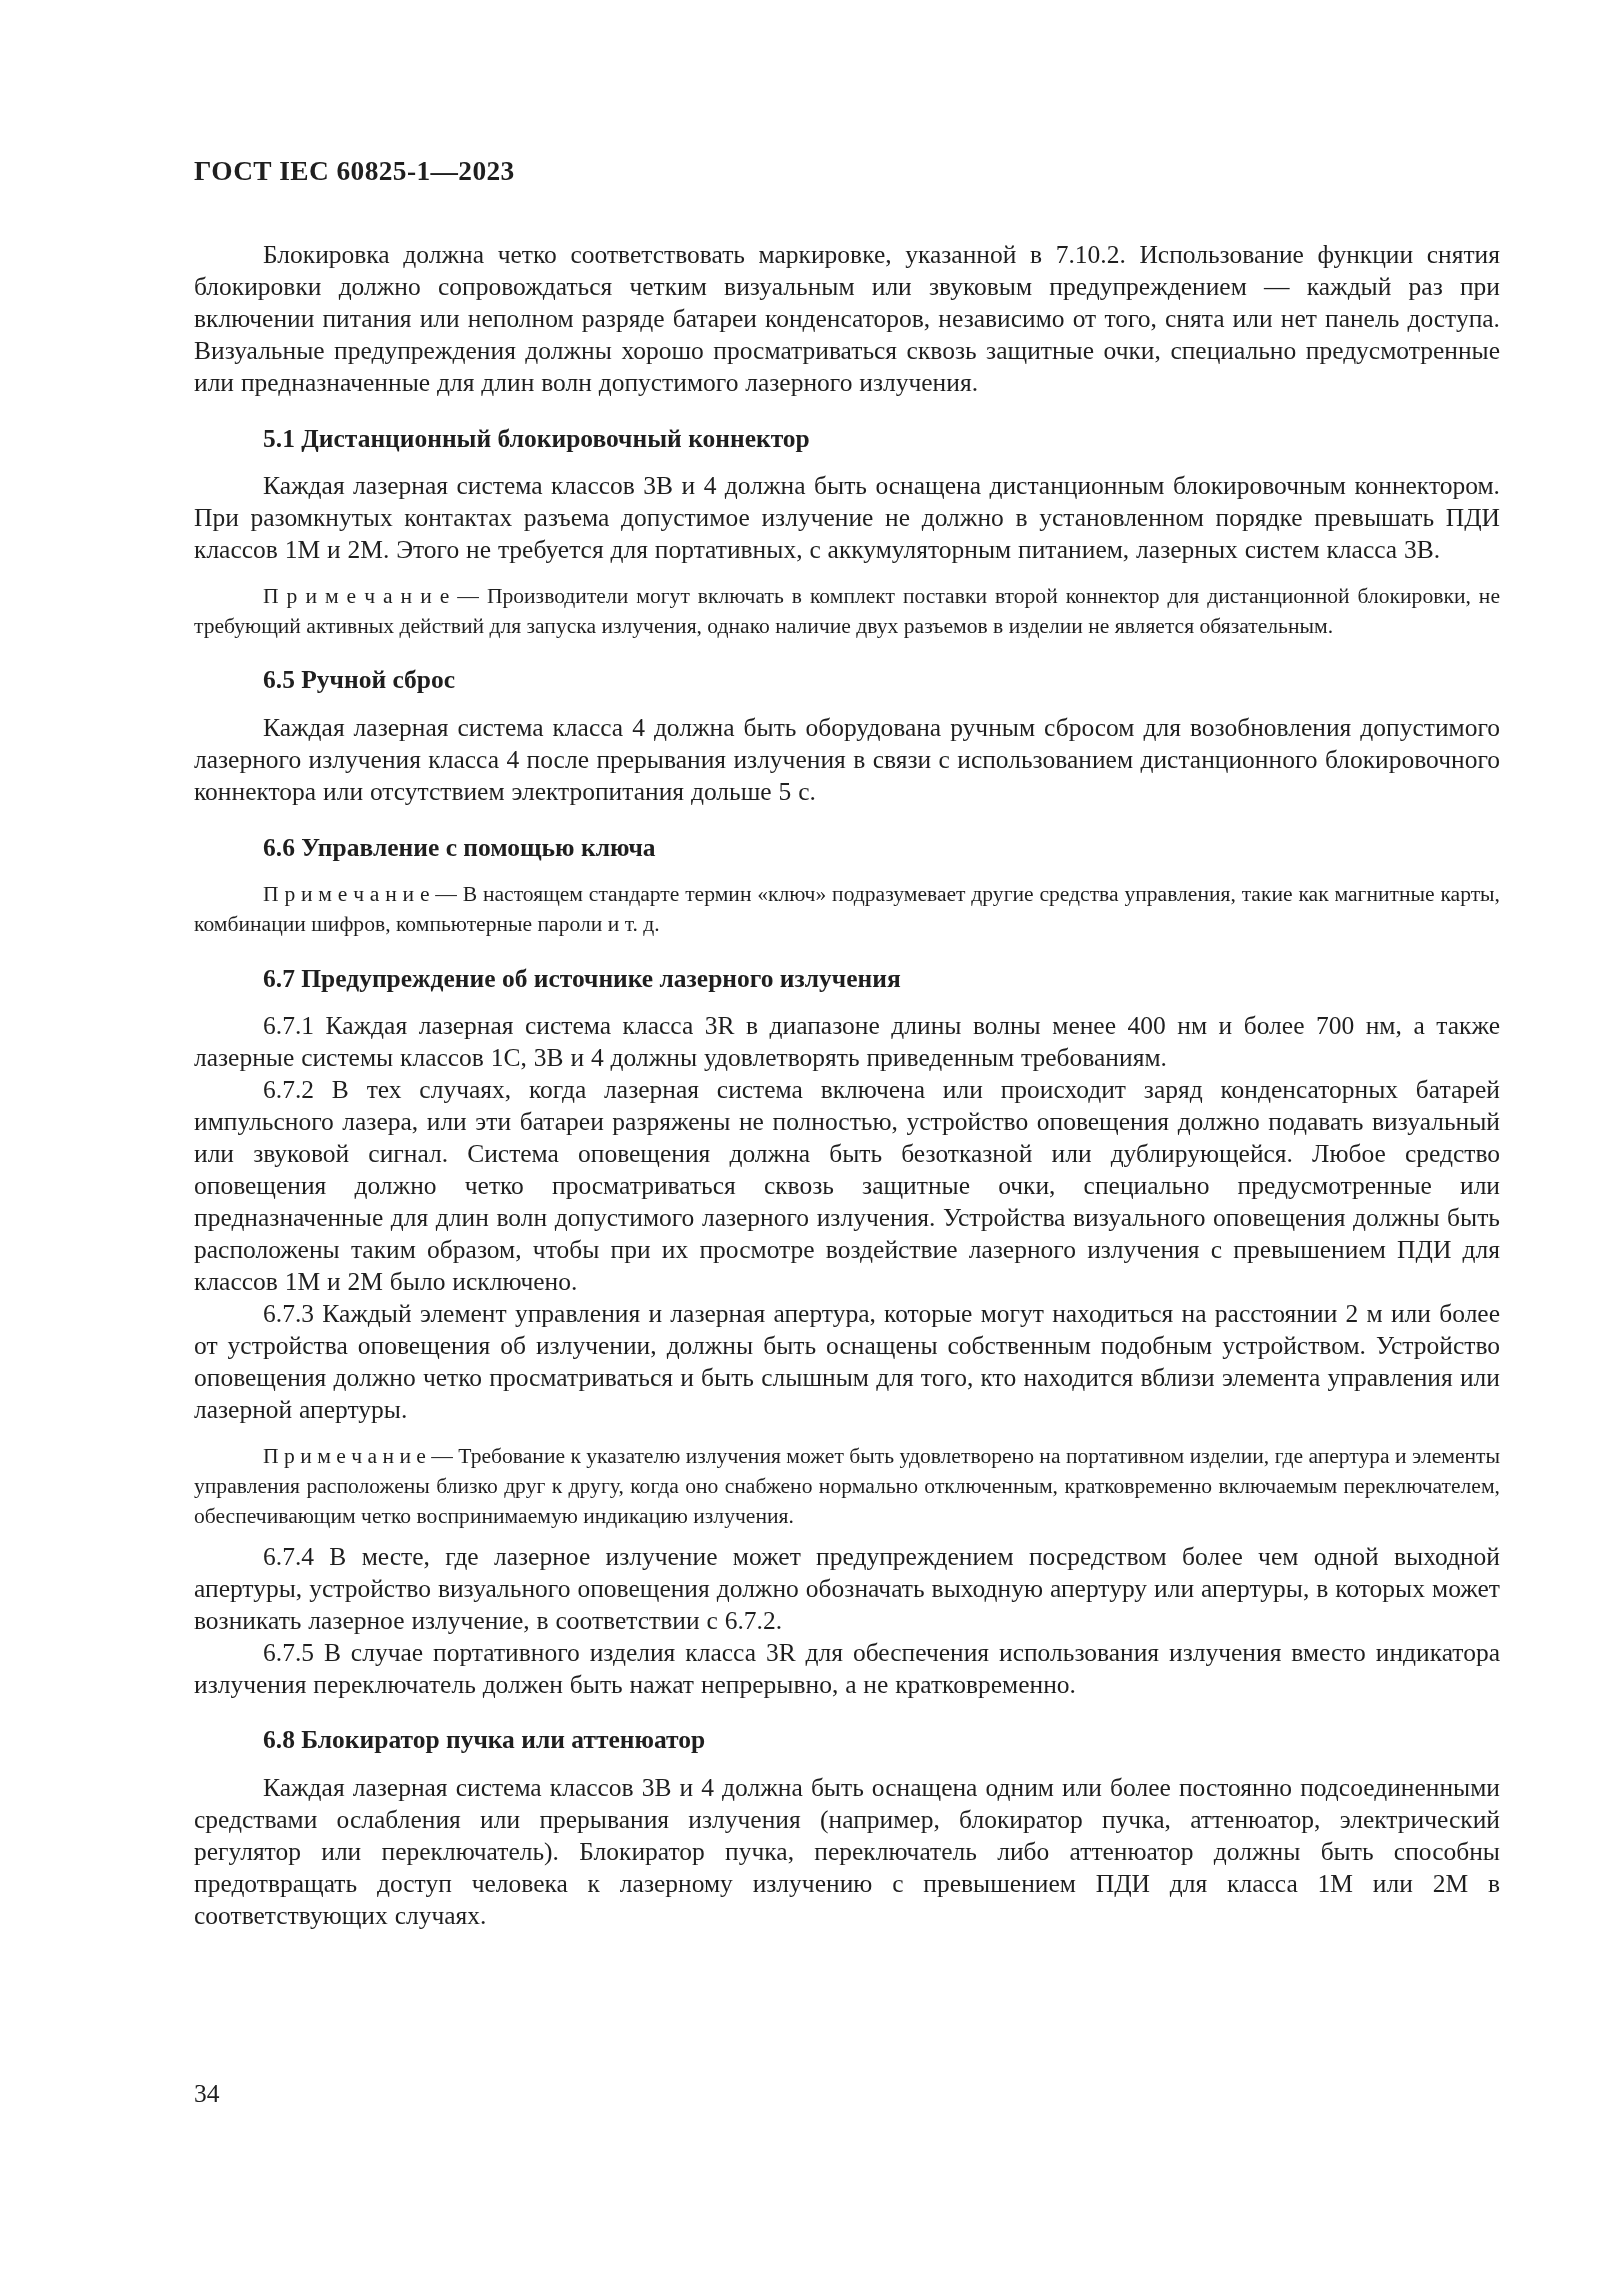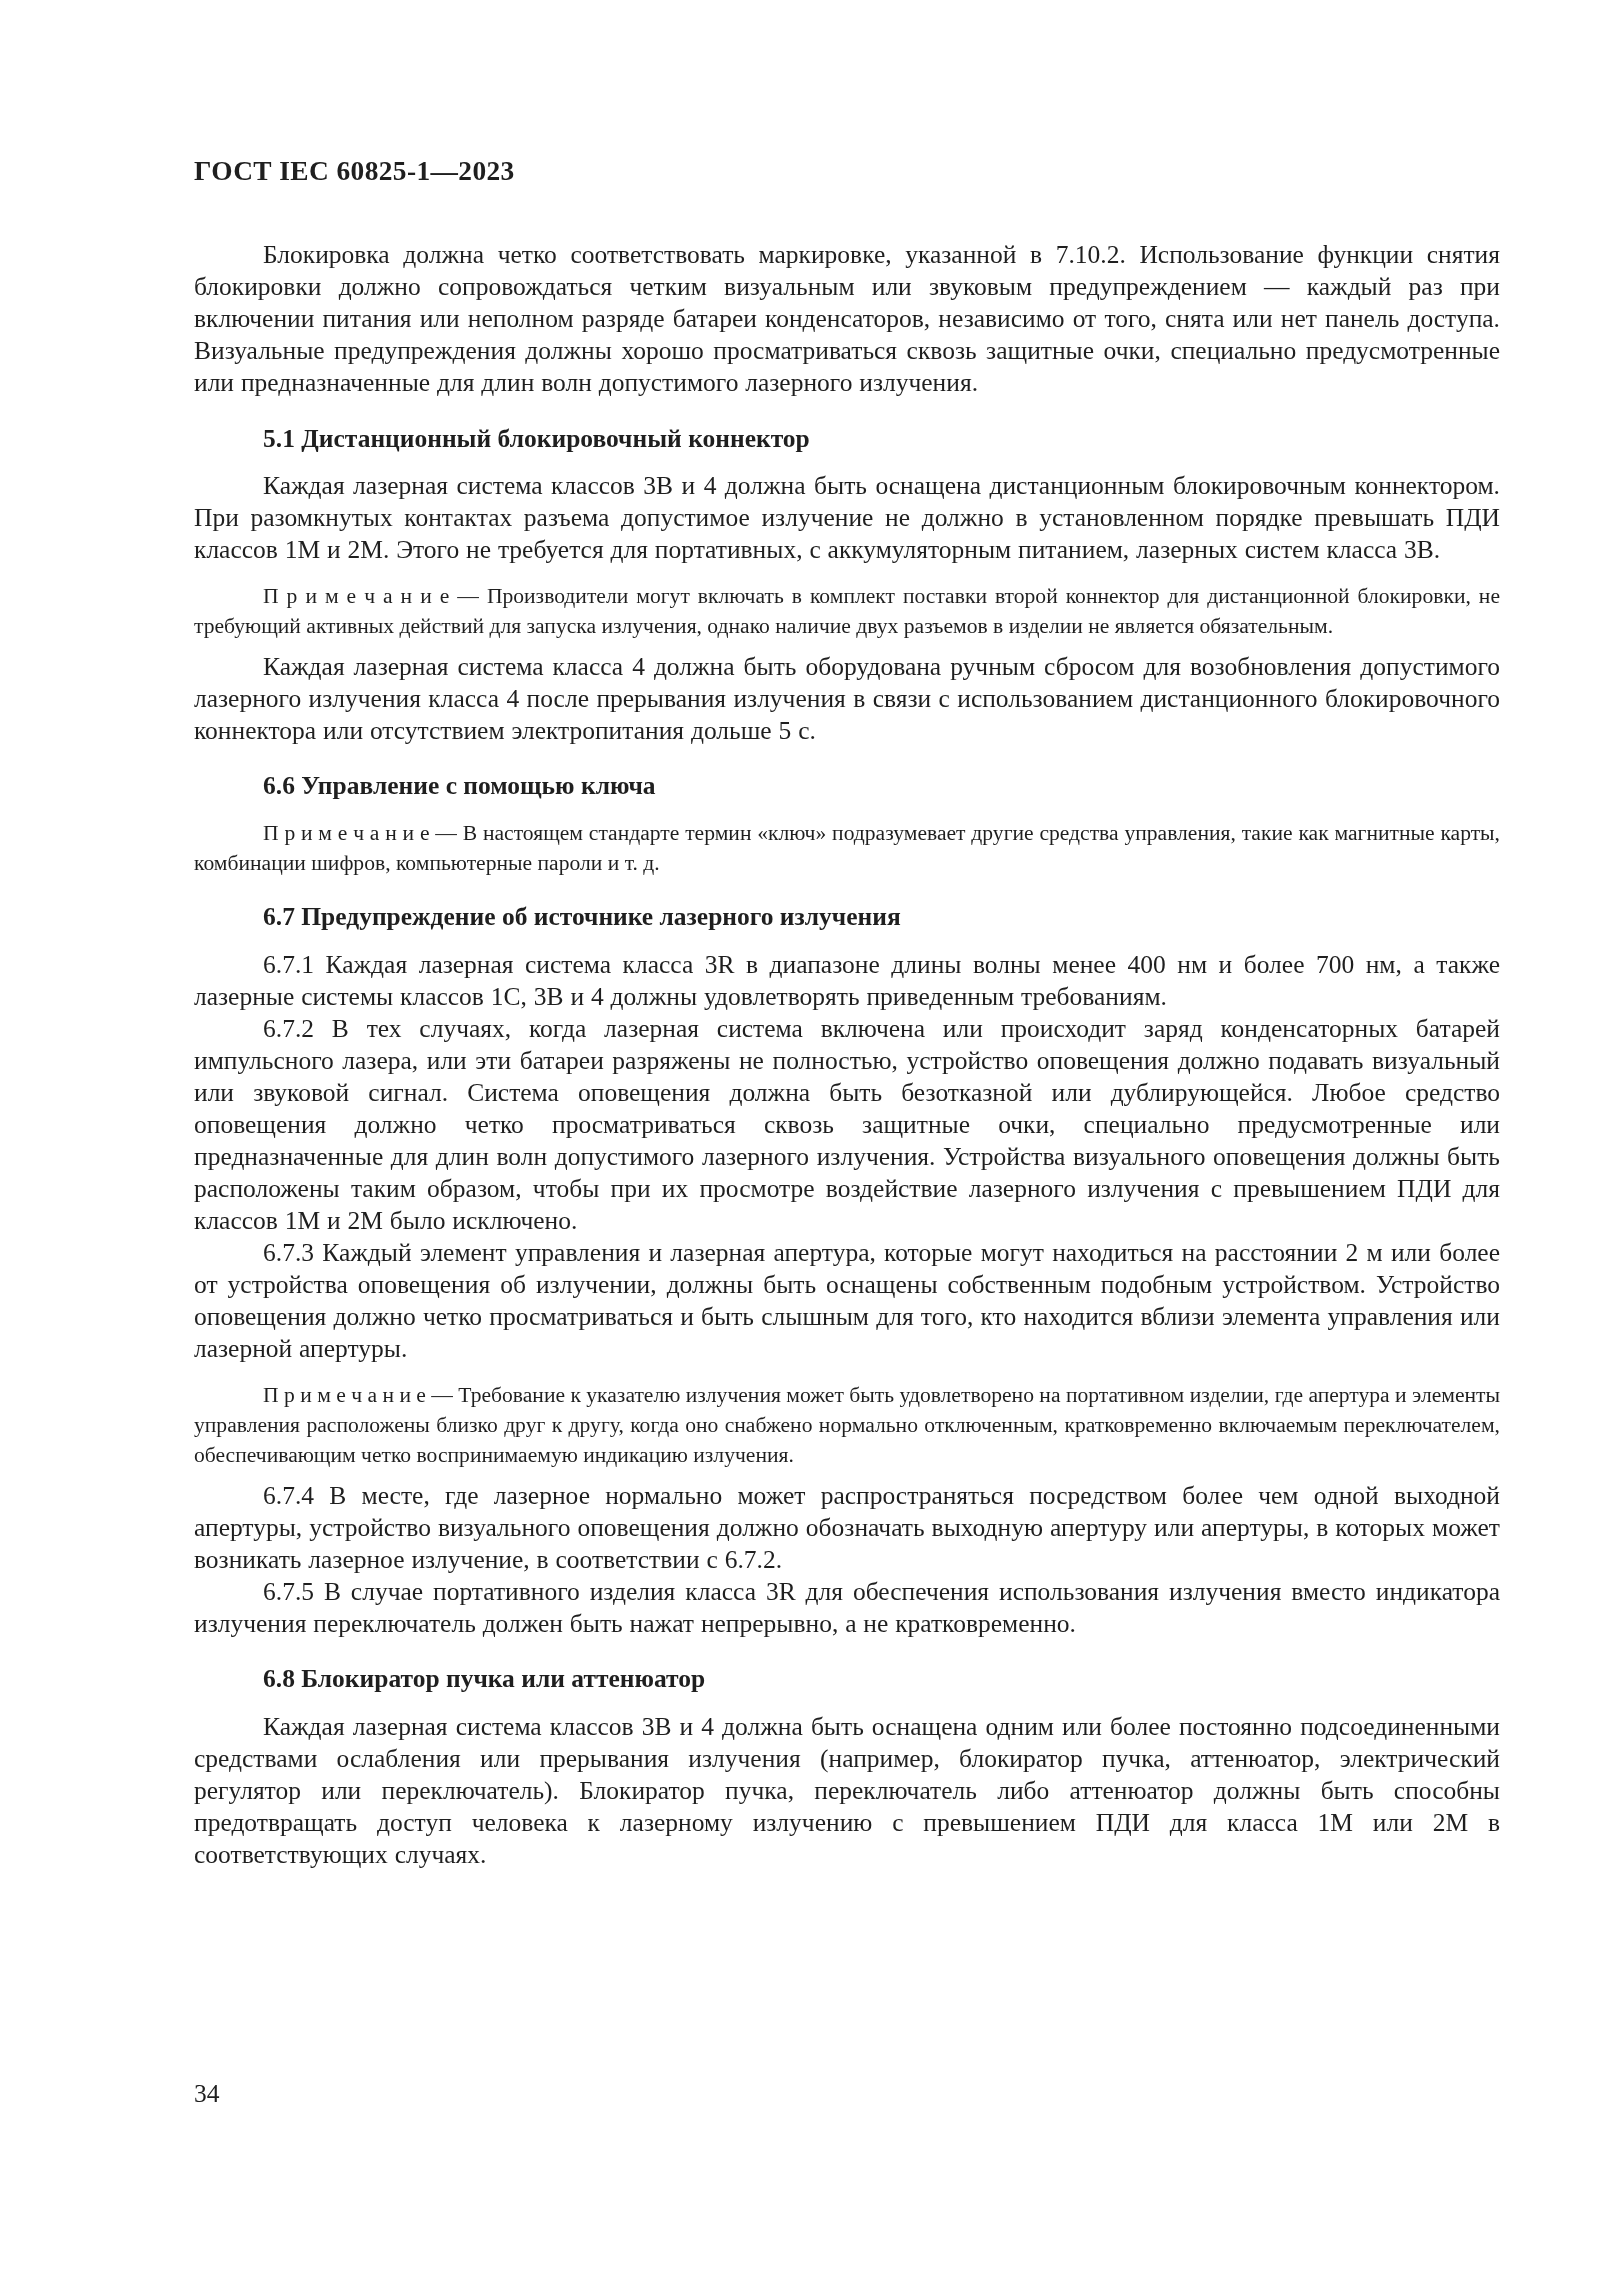--- a/index.html
+++ b/index.html
@@ -73,39 +73,40 @@
     <div class="running-header">ГОСТ IEC 60825-1—2023</div>
 
     <p class="para">Блокировка должна четко соответствовать маркировке, указанной в 7.10.2. Использование функции снятия блокировки должно сопровождаться четким визуальным или звуковым предупреждением — каждый раз при включении питания или неполном разряде батареи конденсаторов, независимо от того, снята или нет панель доступа. Визуальные предупреждения должны хорошо просматриваться сквозь защитные очки, специально предусмотренные или предназначенные для длин волн допустимого лазерного излучения.</p>
 
     <div class="heading">5.1 Дистанционный блокировочный коннектор</div>
 
     <p class="para">Каждая лазерная система классов 3В и 4 должна быть оснащена дистанционным блокировочным коннектором. При разомкнутых контактах разъема допустимое излучение не должно в установленном порядке превышать ПДИ классов 1М и 2М. Этого не требуется для портативных, с аккумуляторным питанием, лазерных систем класса 3В.</p>
 
     <p class="note">П р и м е ч а н и е — Производители могут включать в комплект поставки второй коннектор для дистанционной блокировки, не требующий активных действий для запуска излучения, однако наличие двух разъемов в изделии не является обязательным.</p>
 
+    <div class="heading">6.5 Ручной сброс</div>
 
     <p class="para">Каждая лазерная система класса 4 должна быть оборудована ручным сбросом для возобновления допустимого лазерного излучения класса 4 после прерывания излучения в связи с использованием дистанционного блокировочного коннектора или отсутствием электропитания дольше 5 с.</p>
 
     <div class="heading">6.6 Управление с помощью ключа</div>
 
 
     <p class="note">П р и м е ч а н и е — В настоящем стандарте термин «ключ» подразумевает другие средства управления, такие как магнитные карты, комбинации шифров, компьютерные пароли и т. д.</p>
 
     <div class="heading">6.7 Предупреждение об источнике лазерного излучения</div>
 
     <p class="para">6.7.1 Каждая лазерная система класса 3R в диапазоне длины волны менее 400 нм и более 700 нм, а также лазерные системы классов 1С, 3В и 4 должны удовлетворять приведенным требованиям.</p>
 
     <p class="para">6.7.2 В тех случаях, когда лазерная система включена или происходит заряд конденсаторных батарей импульсного лазера, или эти батареи разряжены не полностью, устройство оповещения должно подавать визуальный или звуковой сигнал. Система оповещения должна быть безотказной или дублирующейся. Любое средство оповещения должно четко просматриваться сквозь защитные очки, специально предусмотренные или предназначенные для длин волн допустимого лазерного излучения. Устройства визуального оповещения должны быть расположены таким образом, чтобы при их просмотре воздействие лазерного излучения с превышением ПДИ для классов 1М и 2М было исключено.</p>
 
     <p class="para">6.7.3 Каждый элемент управления и лазерная апертура, которые могут находиться на расстоянии 2 м или более от устройства оповещения об излучении, должны быть оснащены собственным подобным устройством. Устройство оповещения должно четко просматриваться и быть слышным для того, кто находится вблизи элемента управления или лазерной апертуры.</p>
 
     <p class="note">П р и м е ч а н и е — Требование к указателю излучения может быть удовлетворено на портативном изделии, где апертура и элементы управления расположены близко друг к другу, когда оно снабжено нормально отключенным, кратковременно включаемым переключателем, обеспечивающим четко воспринимаемую индикацию излучения.</p>
 
-    <p class="para">6.7.4 В месте, где лазерное нормально может распространяться посредством более чем одной выходной апертуры, устройство визуального оповещения должно обозначать выходную апертуру или апертуры, в которых может возникать лазерное излучение, в соответствии с 6.7.2.</p>
+    <p class="para">6.7.4 В месте, где лазерное излучение может предупреждением посредством более чем одной выходной апертуры, устройство визуального оповещения должно обозначать выходную апертуру или апертуры, в которых может возникать лазерное излучение, в соответствии с 6.7.2.</p>
 
     <p class="para">6.7.5 В случае портативного изделия класса 3R для обеспечения использования излучения вместо индикатора излучения переключатель должен быть нажат непрерывно, а не кратковременно.</p>
 
     <div class="heading">6.8 Блокиратор пучка или аттенюатор</div>
 
     <p class="para">Каждая лазерная система классов 3В и 4 должна быть оснащена одним или более постоянно подсоединенными средствами ослабления или прерывания излучения (например, блокиратор пучка, аттенюатор, электрический регулятор или переключатель). Блокиратор пучка, переключатель либо аттенюатор должны быть способны предотвращать доступ человека к лазерному излучению с превышением ПДИ для класса 1М или 2М в соответствующих случаях.</p>
 
   </div>
 
   <div class="page-number">34</div>

